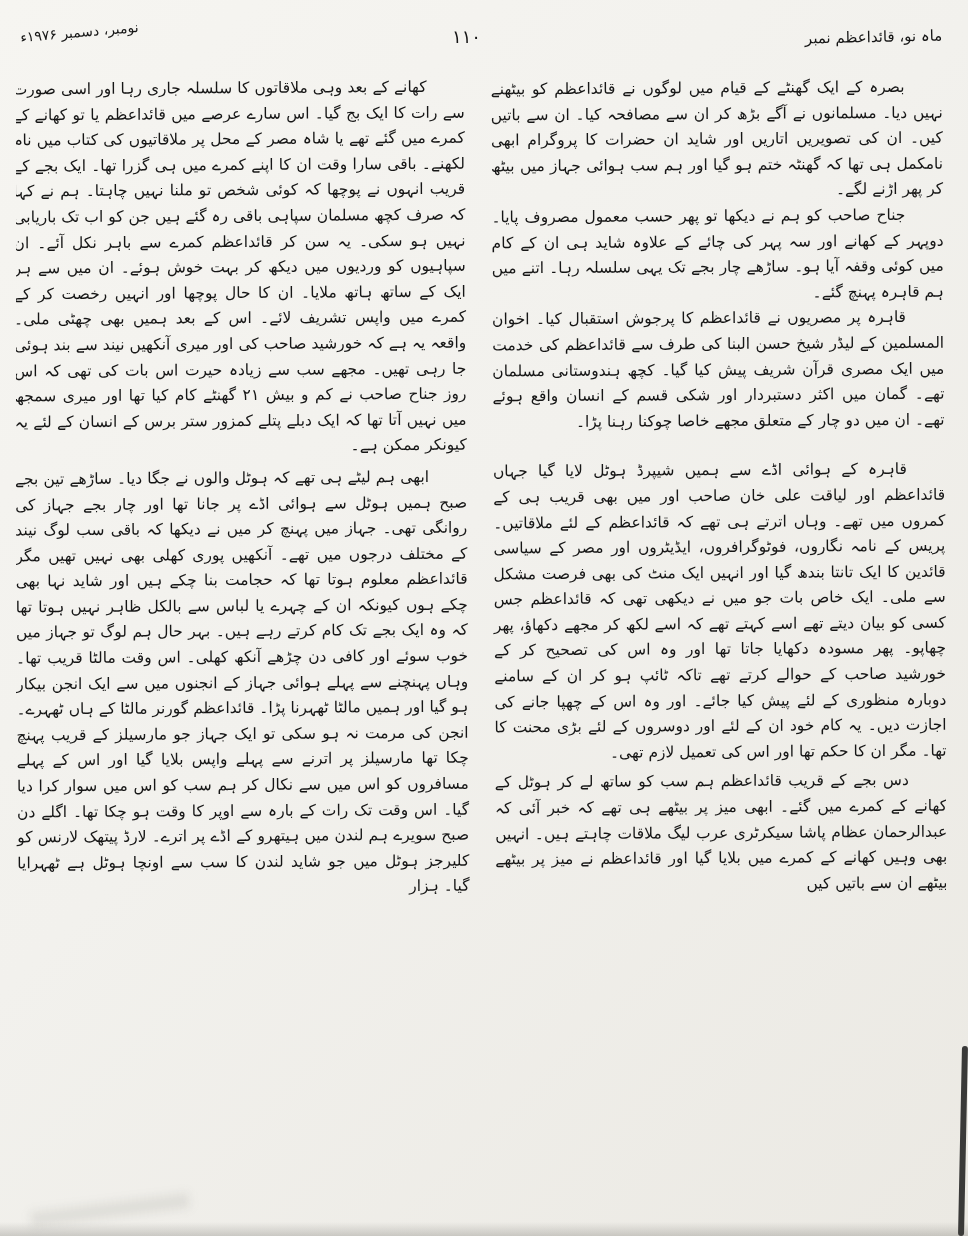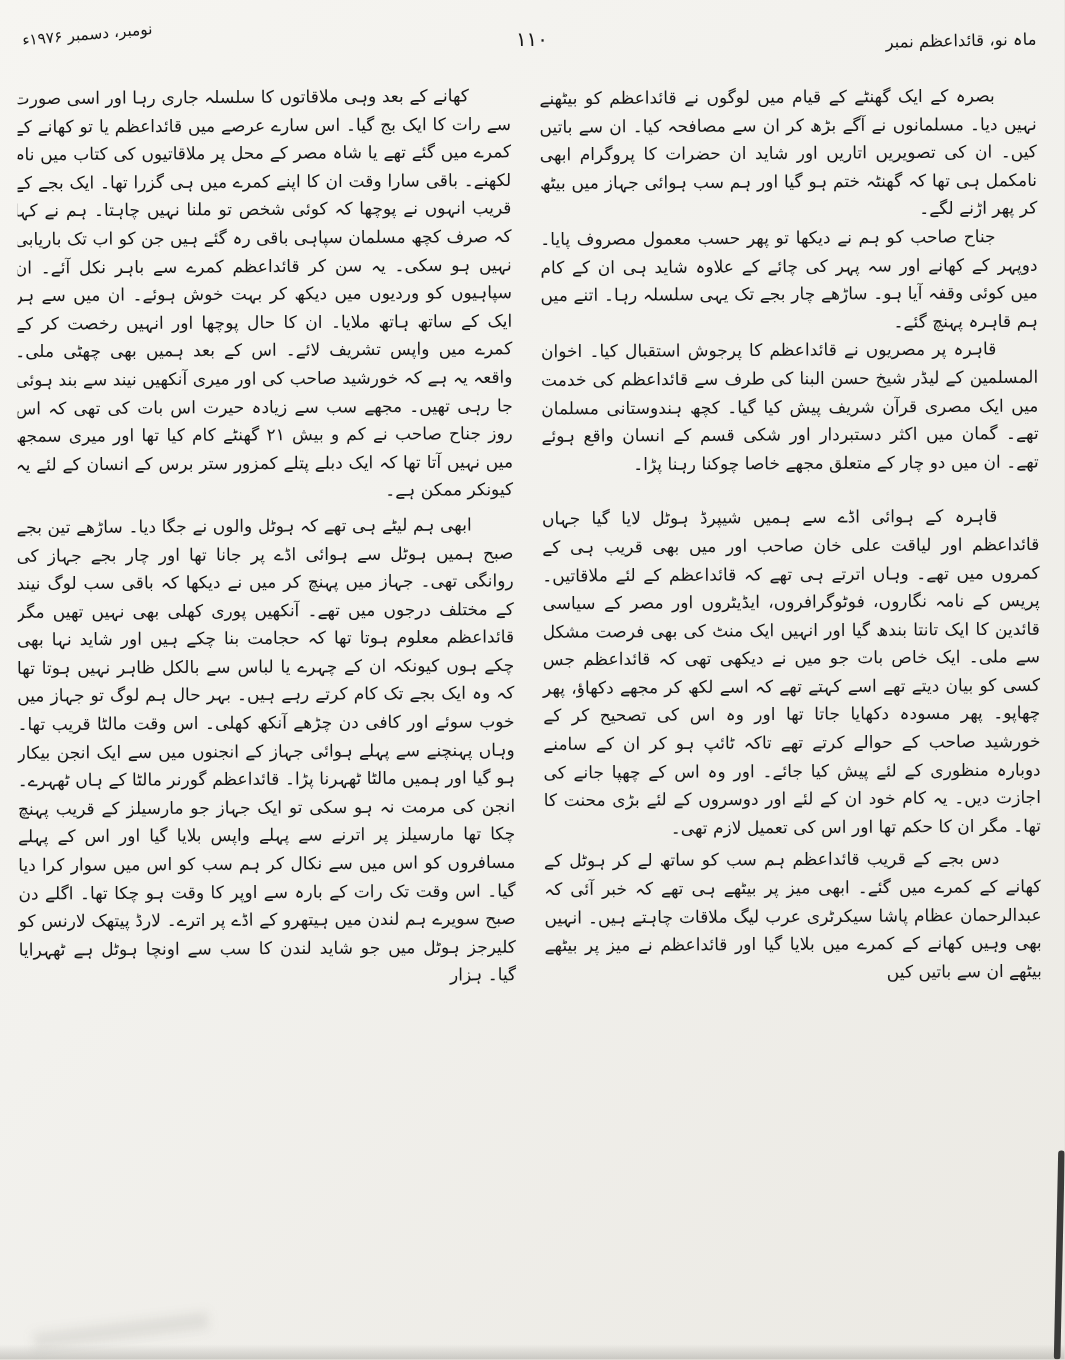--- a/index.html
+++ b/index.html
@@ -29,21 +29,21 @@
   }
   .h-title {
     position: absolute;
     right: 0;
     top: 4px;
     transform: rotate(-1.2deg);
     letter-spacing: 0.5px;
   }
   .h-page {
     position: absolute;
-    right: 444px;
+    right: 461px;
     top: 2px;
     font-size: 18px;
   }
   .h-date {
     position: absolute;
     left: 6px;
     top: 0;
     transform: rotate(-5deg);
     font-size: 14px;
   }

